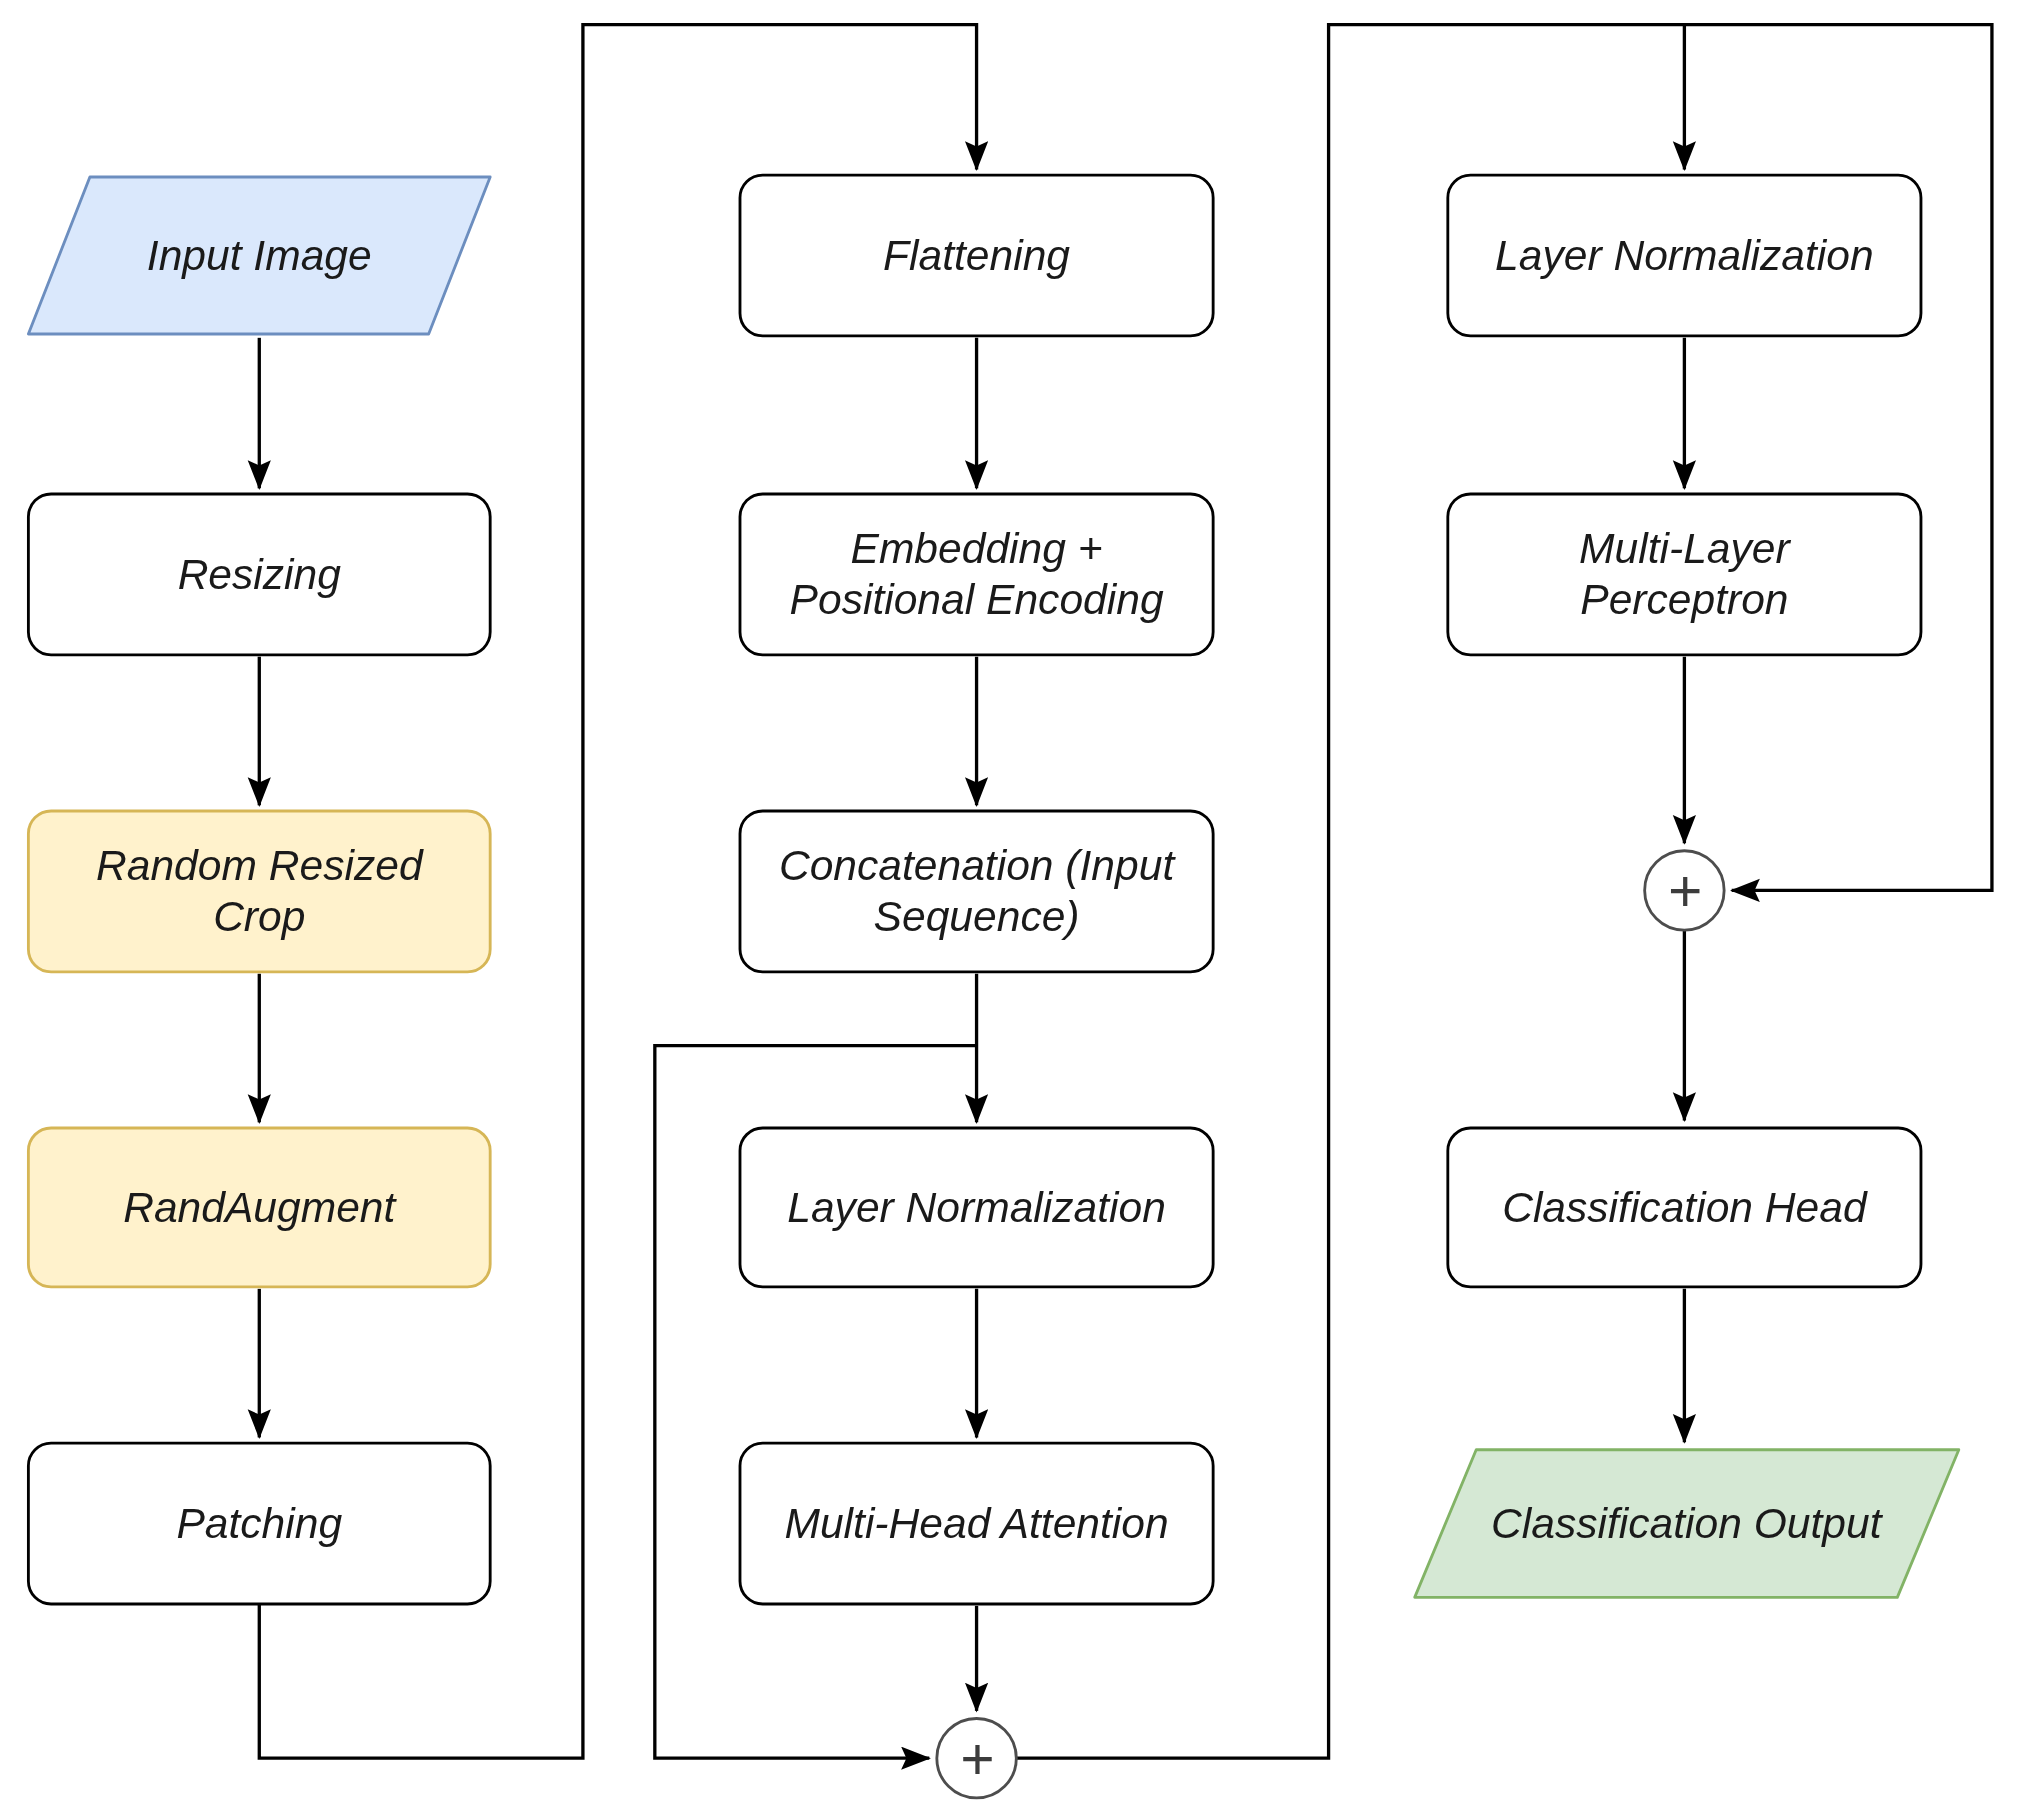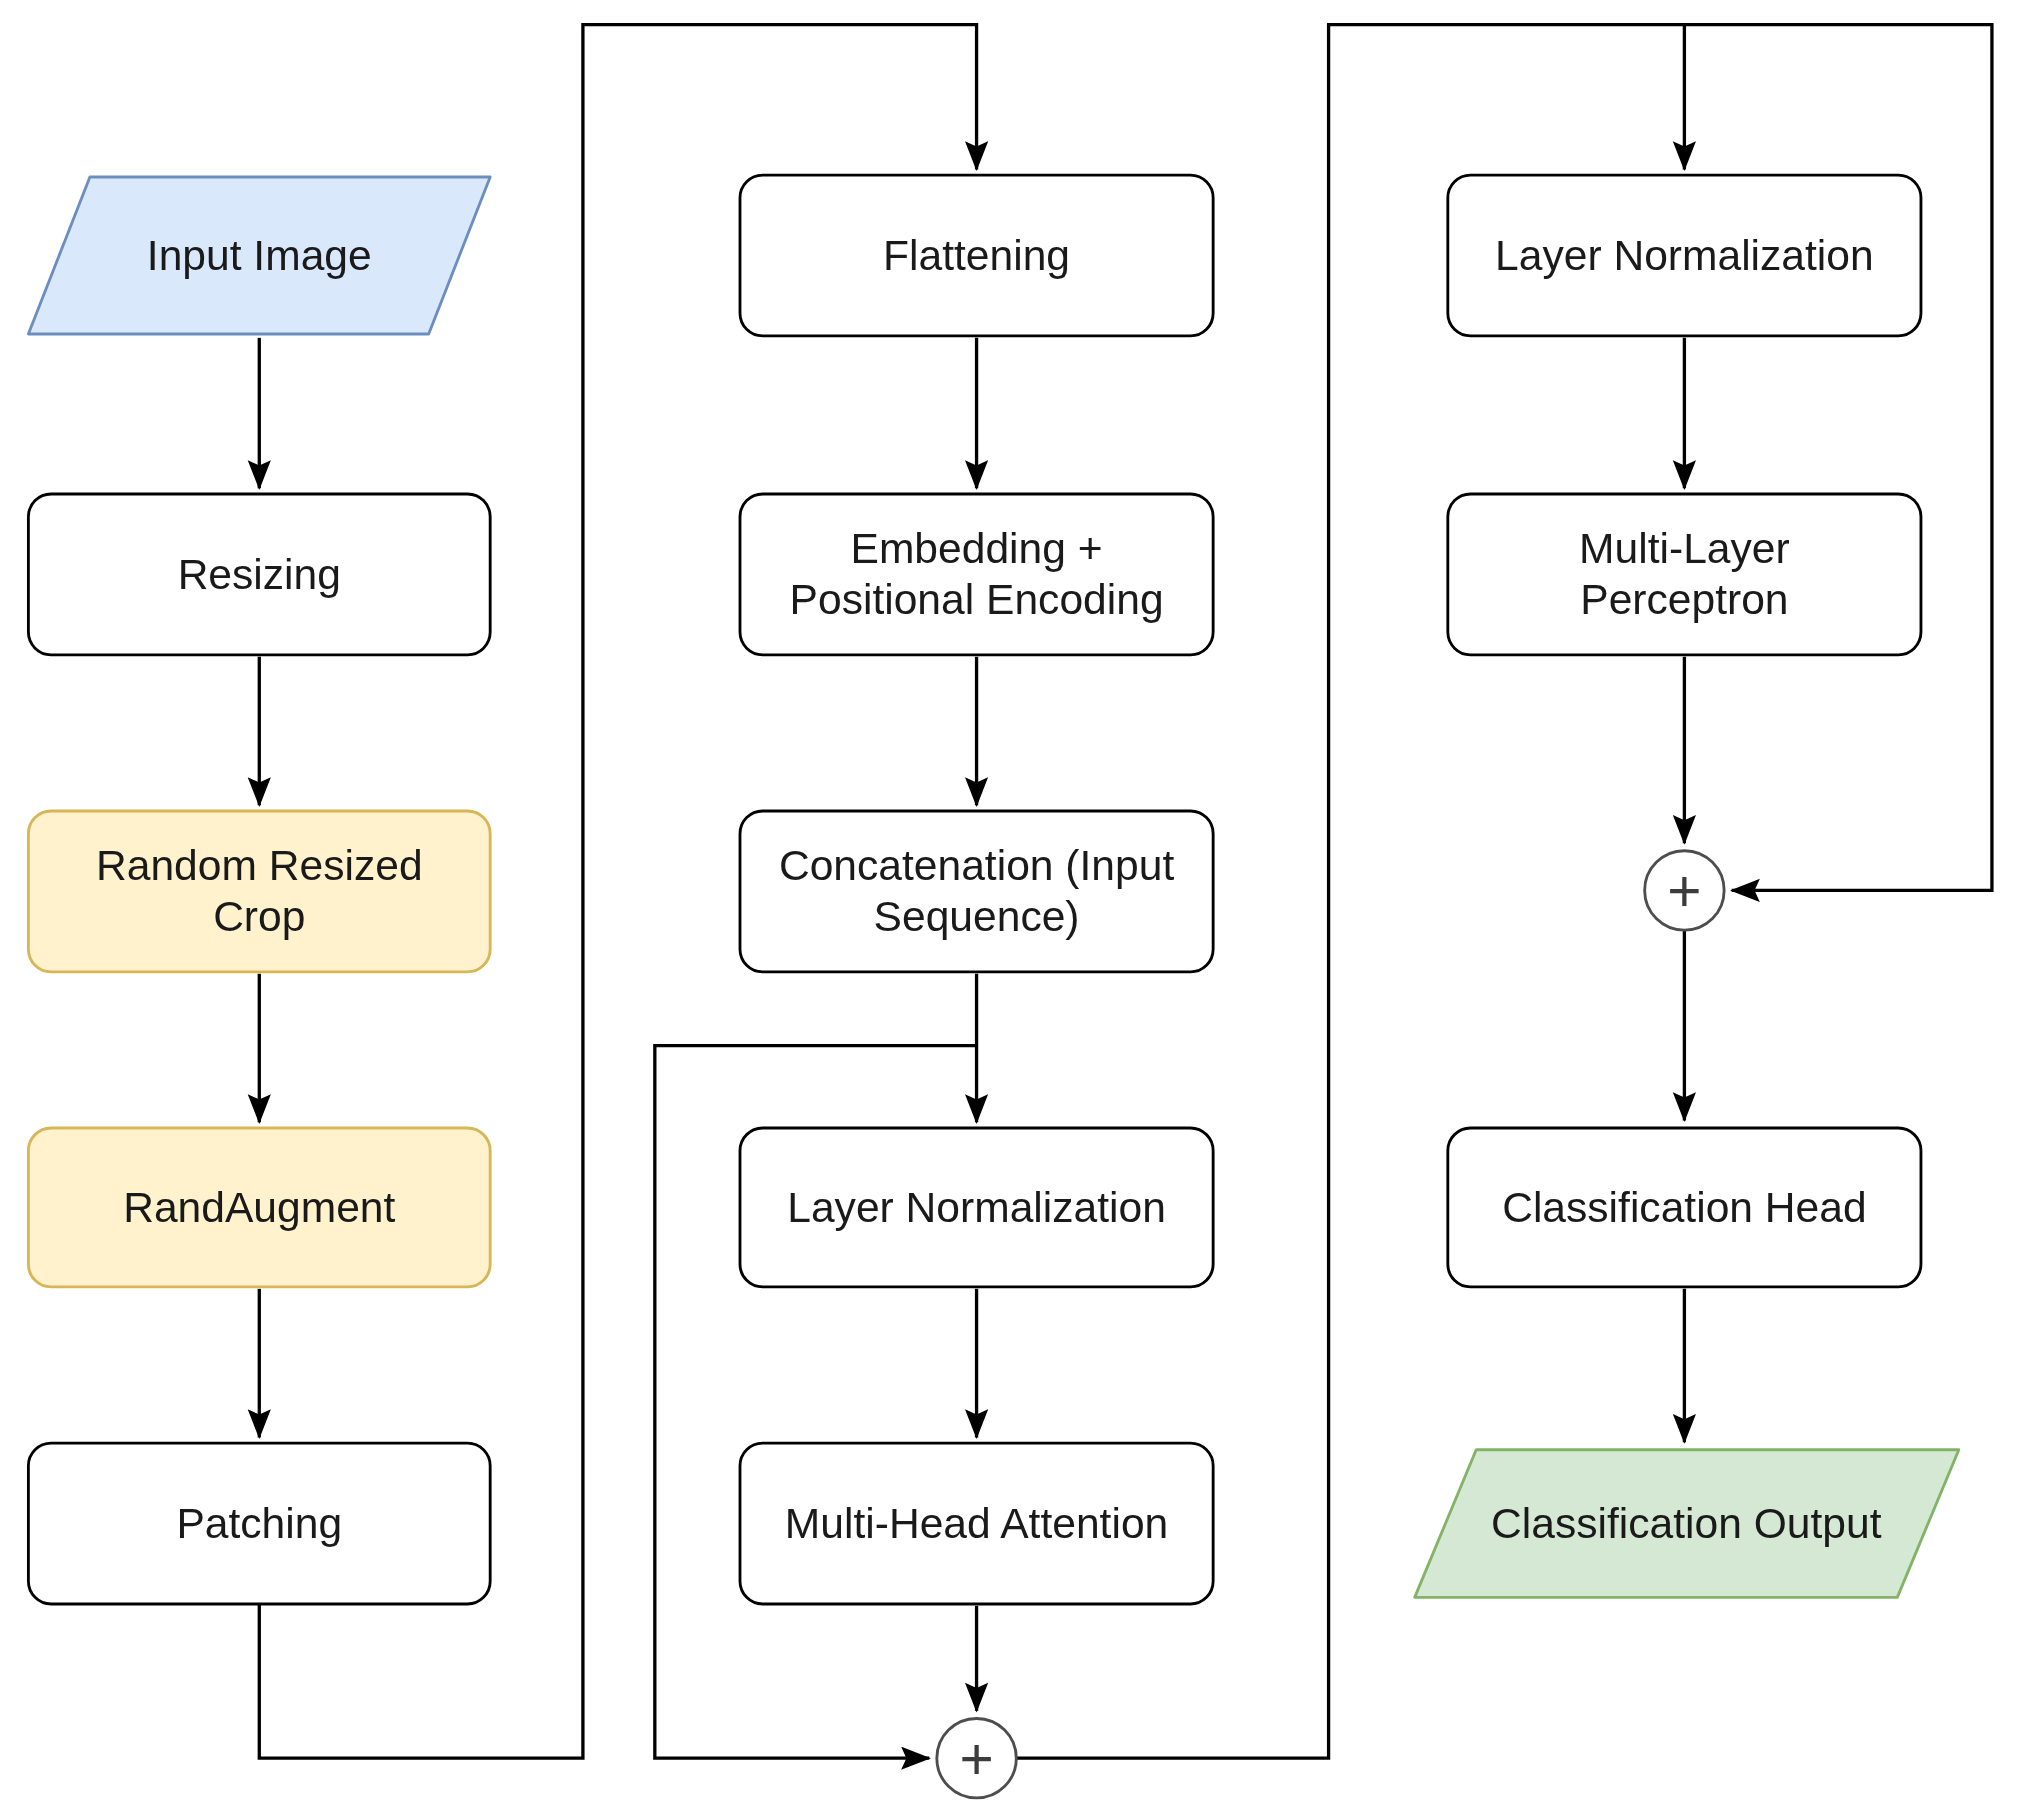--- a/index.html
+++ b/index.html
@@ -1,17 +1,17 @@
 <!DOCTYPE html>
 <html style="font-size:15px"><head>
 <meta charset="utf-8">
 <style>
   html,body{margin:0;padding:0;background:#ffffff;}
   body{font-family:"Liberation Sans", sans-serif;}
-  .stage{width:100vw;max-width:100%;}
+  .stage{width:100vw;max-width:100%;font-style:italic;}
   svg{display:block;width:100%;height:auto;background:#ffffff;}
   .node-label{font-family:"Liberation Sans", sans-serif;font-size:45px;fill:#1a1a1a;}
   .sum-label{font-family:"Liberation Sans", sans-serif;font-size:62px;fill:#3c3c3c;}
   .edge{fill:none;stroke:#000000;stroke-width:3.5;}
   .box{fill:#ffffff;stroke:#000000;stroke-width:3;}
   .shape{stroke-width:3;stroke-linejoin:round;}
   .sum-circle{fill:#ffffff;stroke:#4d4d4d;stroke-width:3;}
 </style>
 </head>
 <body>

